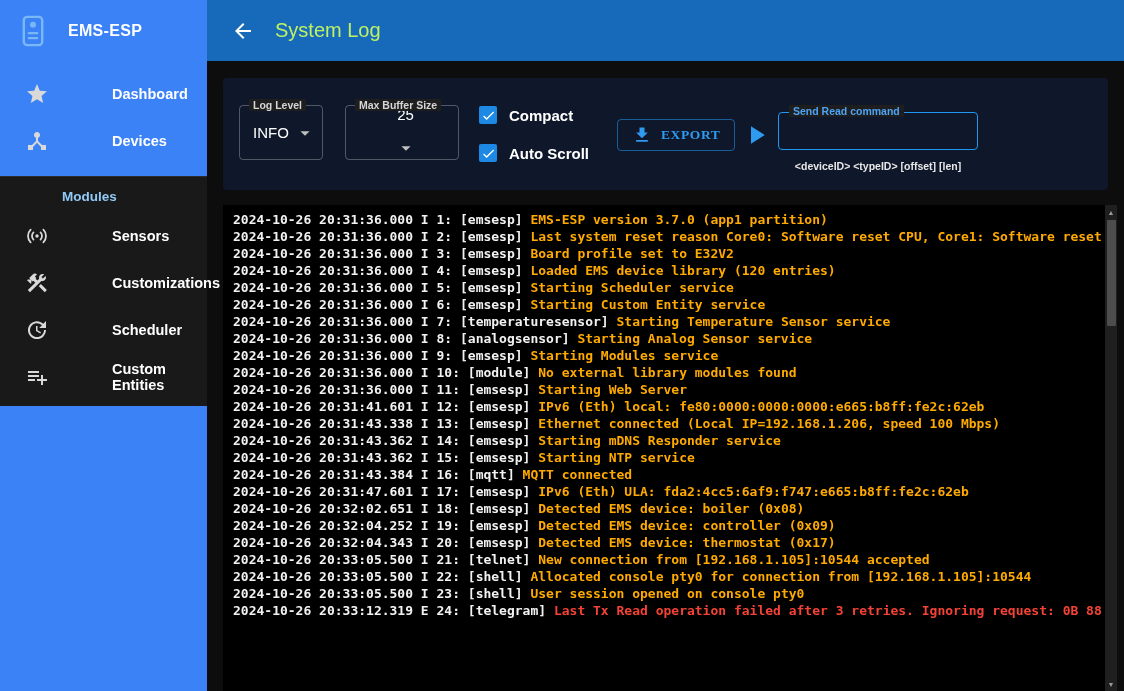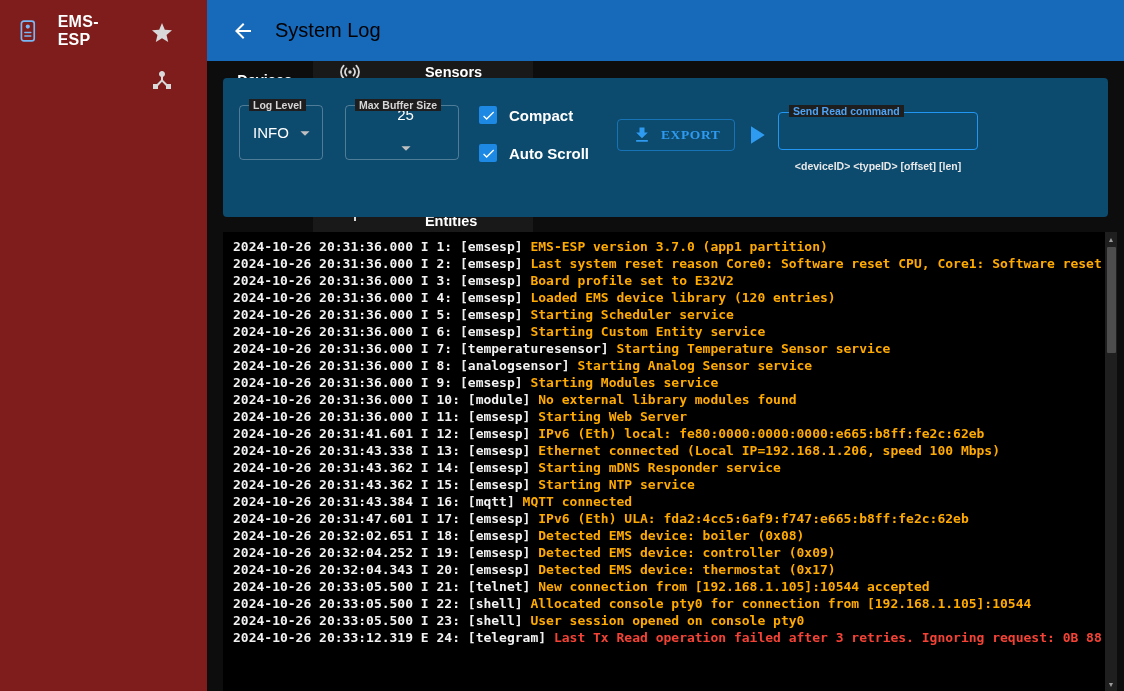--- a/index.html
+++ b/index.html
@@ -1,42 +1,42 @@
 <!DOCTYPE html>
 <html><head>
 <meta charset="utf-8">
 <style>
   * { margin:0; padding:0; box-sizing:border-box; }
   html,body { width:1124px; height:691px; overflow:hidden; background:#0d0d0d;
               font-family:"Liberation Sans", sans-serif; }
   .app { display:flex; width:1124px; height:691px; }
 
   
-  .sidebar { width:207px; background:#7f1d1d; flex-shrink:0; display:flex; }
+  .sidebar { width:207px; background:#3b82f6; flex-shrink:0; display:flex; flex-direction:column; }
   .logo-row { height:61px; display:flex; align-items:center; padding:0 16px; gap:18px; }
   .logo-icon { width:34px; height:34px; }
   .icon svg { width:100%; height:100%; display:block; }
   .app-title { color:#fff; font-size:16px; font-weight:bold; letter-spacing:.3px; }
   .main-nav { padding-top:9px; }
   .nav-item { height:47px; display:flex; align-items:center; padding-left:25px; gap:23px; cursor:pointer; }
   .nav-item .icon { width:24px; height:24px; color:#d9d9d9; flex-shrink:0; }
   .nav-label { font-size:14.5px; font-weight:600; color:#fff;margin-left:40px; }
   .modules { margin-top:12px; background:#191919; border-top:1px solid #2c2c2c; padding-bottom:6px; }
   .subheader { color:#90caf9; font-size:13.5px; font-weight:700; padding:12px 16px 8px;margin-left:46px; }
 
   
   .main { flex:1; display:flex; flex-direction:column; min-width:0; }
   .appbar { height:61px; background:#1769ba; display:flex; align-items:center; padding:0 24px; gap:10px; flex-shrink:0; }
   .appbar-icon { width:24px; height:24px; color:#fff; cursor:pointer; flex-shrink:0; }
-  .appbar-title { color:#000000; font-size:20px; font-weight:500; margin-left:10px; }
+  .appbar-title { color:#bef264; font-size:20px; font-weight:500; margin-left:10px; }
 
   .content { flex:1; display:flex; flex-direction:column; min-height:0; }
 
   
-  .controls-card { margin:17px 16px 0; height:139px; background:#0c4a6e; border-radius:4px;
+  .controls-card { margin:17px 16px 0; height:112px; background:#0f172a; border-radius:4px;
                    position:relative; flex-shrink:0; }
   .select-field { position:absolute; top:27px; height:55px; border:1px solid rgba(255,255,255,.28);
                   border-radius:4px; display:flex; align-items:center; padding:0 6px 0 13px; cursor:pointer; }
   #log-level  { left:16px;  width:84px; }
   #max-buffer { left:122px; width:114px;flex-direction:column; }
   .field-label { position:absolute; top:-7px; left:9px; font-size:10.5px; font-weight:600;
                  color:#d6d6d6; background:#1e1e1e; padding:0 4px; white-space:nowrap; }
   .select-value { color:#fff; font-size:15px; font-weight:500; flex:1; }
   .select-arrow { width:22px; height:22px; color:#c0c0c0; flex-shrink:0; }
 

